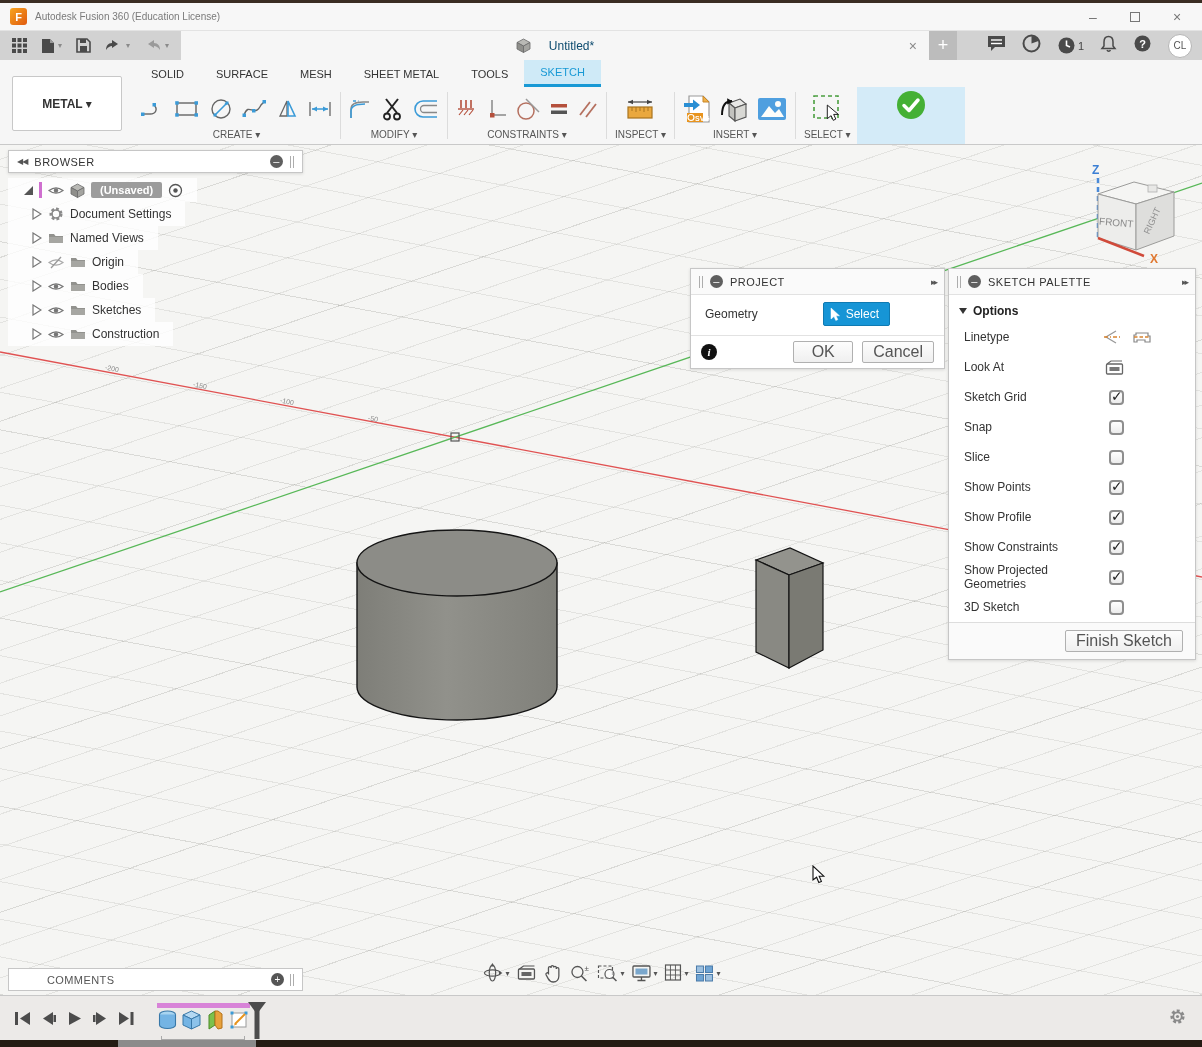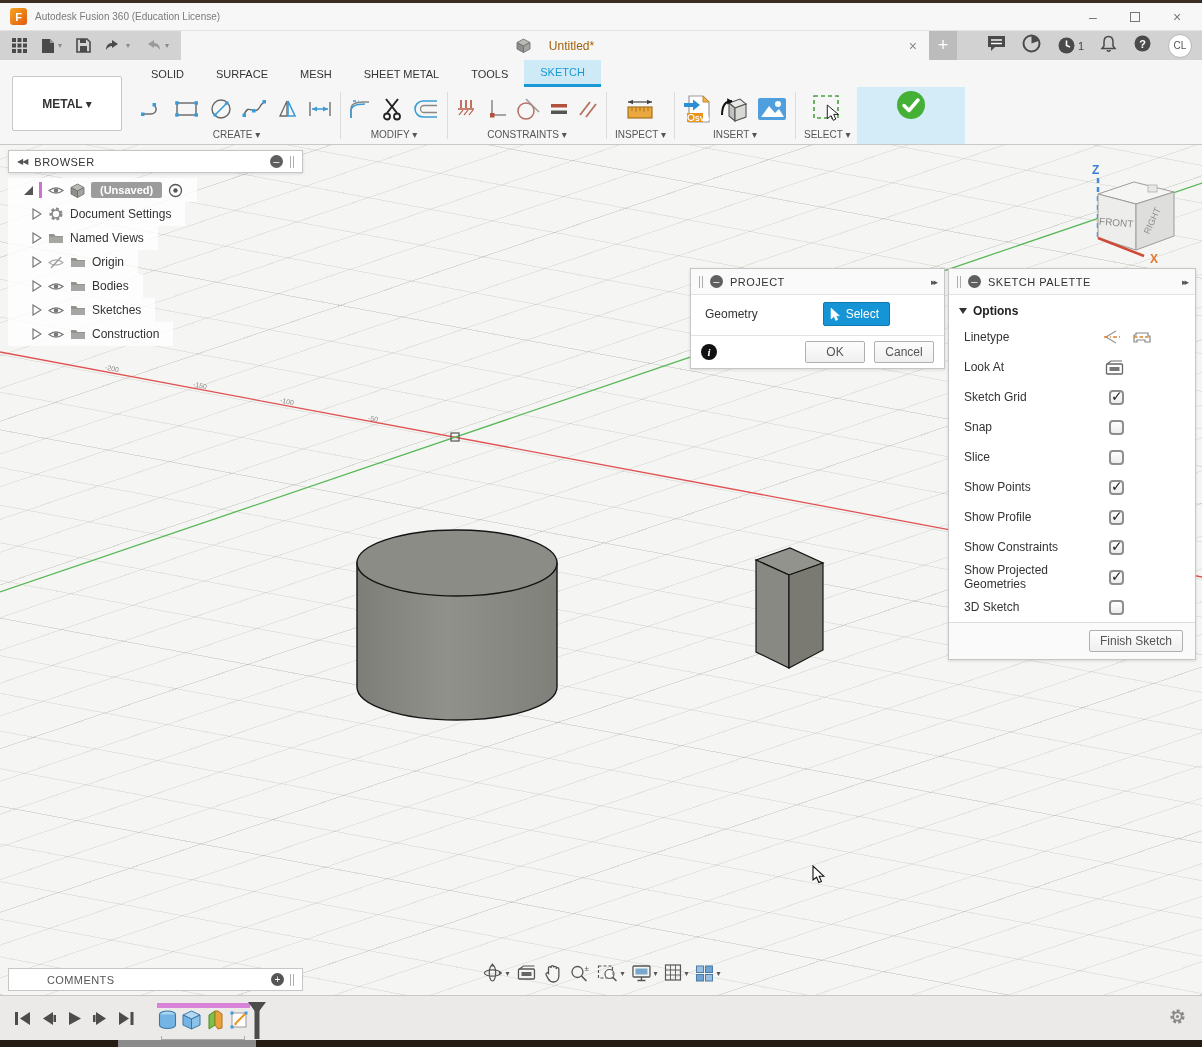--- a/index.html
+++ b/index.html
@@ -15,21 +15,21 @@
   .win-controls { margin-left:auto; display:flex; gap:28px; align-items:center; padding-right:8px; color:#777; }
   .win-controls .wc { width:14px; height:14px; display:flex; align-items:center; justify-content:center; font-size:14px; cursor:default; }
   .wc-box { width:10px; height:10px; border:1px solid #777; }
 
   .tabrow { position:absolute; left:0; top:31px; width:100%; height:29px; background:#d2d2d2; display:flex; align-items:stretch; }
   .qat { display:flex; align-items:center; gap:14px; padding:0 12px; }
   .qicon { display:flex; align-items:center; color:#4a4a4a; }
   .caret-sm { font-size:8px; color:#8a8a8a; margin-left:3px; }
   .doc-tab { flex:0 0 748px; background:#f6f6f6; display:flex; align-items:center; justify-content:center; position:relative; }
   .doc-tab .tab-close { position:absolute; right:12px; color:#8a8a8a; font-size:14px; cursor:pointer; }
-  .doc-tab-label { display:flex; gap:18px; align-items:center; font-size:12px; color:#a16207; }
+  .doc-tab-label { display:flex; gap:18px; align-items:center; font-size:12px; color:#0c4a6e; }
   .plus-btn { width:28px; background:#bcbcbc; color:#fff; font-size:18px; display:flex; align-items:center; justify-content:center; margin-right:8px; }
   .tr-icons { display:flex; align-items:center; gap:16px; padding:0 10px; margin-left:auto; }
   .avatar { width:24px; height:24px; border-radius:50%; background:#fff; border:1px solid #b5b5b5; font-size:10px; color:#555; display:flex; align-items:center; justify-content:center; }
   .notif-num { font-size:11px; color:#444; margin-left:2px; }
 
   
   .ribbon { position:absolute; left:0; top:60px; width:100%; height:85px; background:#f6f6f6; border-bottom:1px solid #c9c9c9; }
   .design-btn { position:absolute; left:12px; top:16px; width:110px; height:55px; background:#fff; border:1px solid #c8c8c8; border-radius:2px; display:flex; align-items:center; justify-content:center; font-size:12px; font-weight:bold; color:#333; cursor:pointer; }
   .rtabs { position:absolute; left:135px; top:0; height:27px; display:flex; }
   .rtab { padding:0 16px; display:flex; align-items:center; font-size:11px; color:#333; cursor:pointer; }
@@ -74,21 +74,21 @@
   
   .project { left:690px; top:268px; width:255px; }
   .pbody { padding:4px 12px 6px 14px; }
   .prow { height:30px; display:flex; align-items:center; font-size:12px; color:#333; }
   .prow .plabel { flex:1; }
   .sel-btn { height:24px; padding:0 10px 0 6px; background:#1695d6; border:1px solid #0f7ab2; border-radius:2px; color:#fff; font-size:12px; display:flex; align-items:center; gap:5px; cursor:pointer; }
   .sq-btn { width:23px; height:23px; border-radius:2px; display:flex; align-items:center; justify-content:center; margin-right:7px; cursor:pointer; }
   .sq-btn.blue { background:#1695d6; border:1px solid #0f7ab2; }
   .sq-btn.plain { background:linear-gradient(#fff,#ededed); border:1px solid #a8a8a8; }
   .pfoot { border-top:1px solid #e2e2e2; height:33px; display:flex; align-items:center; padding:0 10px; gap:9px; }
-  .btn { height:22px; min-width:60px; background:linear-gradient(#fdfdfd,#efefef); border:1px solid #b0b0b0; border-radius:2px; font-size:12px; color:#555; display:flex; align-items:center; justify-content:center; cursor:pointer; padding:0 10px; }
+  .btn { height:22px; min-width:60px; background:linear-gradient(#fdfdfd,#efefef); border:1px solid #b0b0b0; border-radius:2px; font-size:16px; color:#555; display:flex; align-items:center; justify-content:center; cursor:pointer; padding:0 10px; }
   .info-dot { width:16px; height:16px; border-radius:50%; background:#111; color:#fff; font-size:11px; font-weight:bold; display:flex; align-items:center; justify-content:center; margin-right:auto; font-family:"Liberation Serif",serif; font-style:italic; }
 
   
   .cb { width:15px; height:15px; border:2px solid #8e8e8e; border-radius:4px; background:linear-gradient(#fff,#ececec); position:relative; flex:0 0 auto; }
   .cb.checked::after { content:"\2713"; position:absolute; top:-4px; left:0px; font-size:14px; font-weight:bold; color:#222; font-family:"DejaVu Sans",sans-serif; }
 
   
   .palette { left:948px; top:268px; width:248px; }
   .opt-head { display:flex; align-items:center; gap:6px; padding:9px 10px 4px 10px; font-size:12px; font-weight:bold; color:#222; }
   .opt-tri { width:0; height:0; border-top:6px solid #333; border-left:4px solid transparent; border-right:4px solid transparent; }

